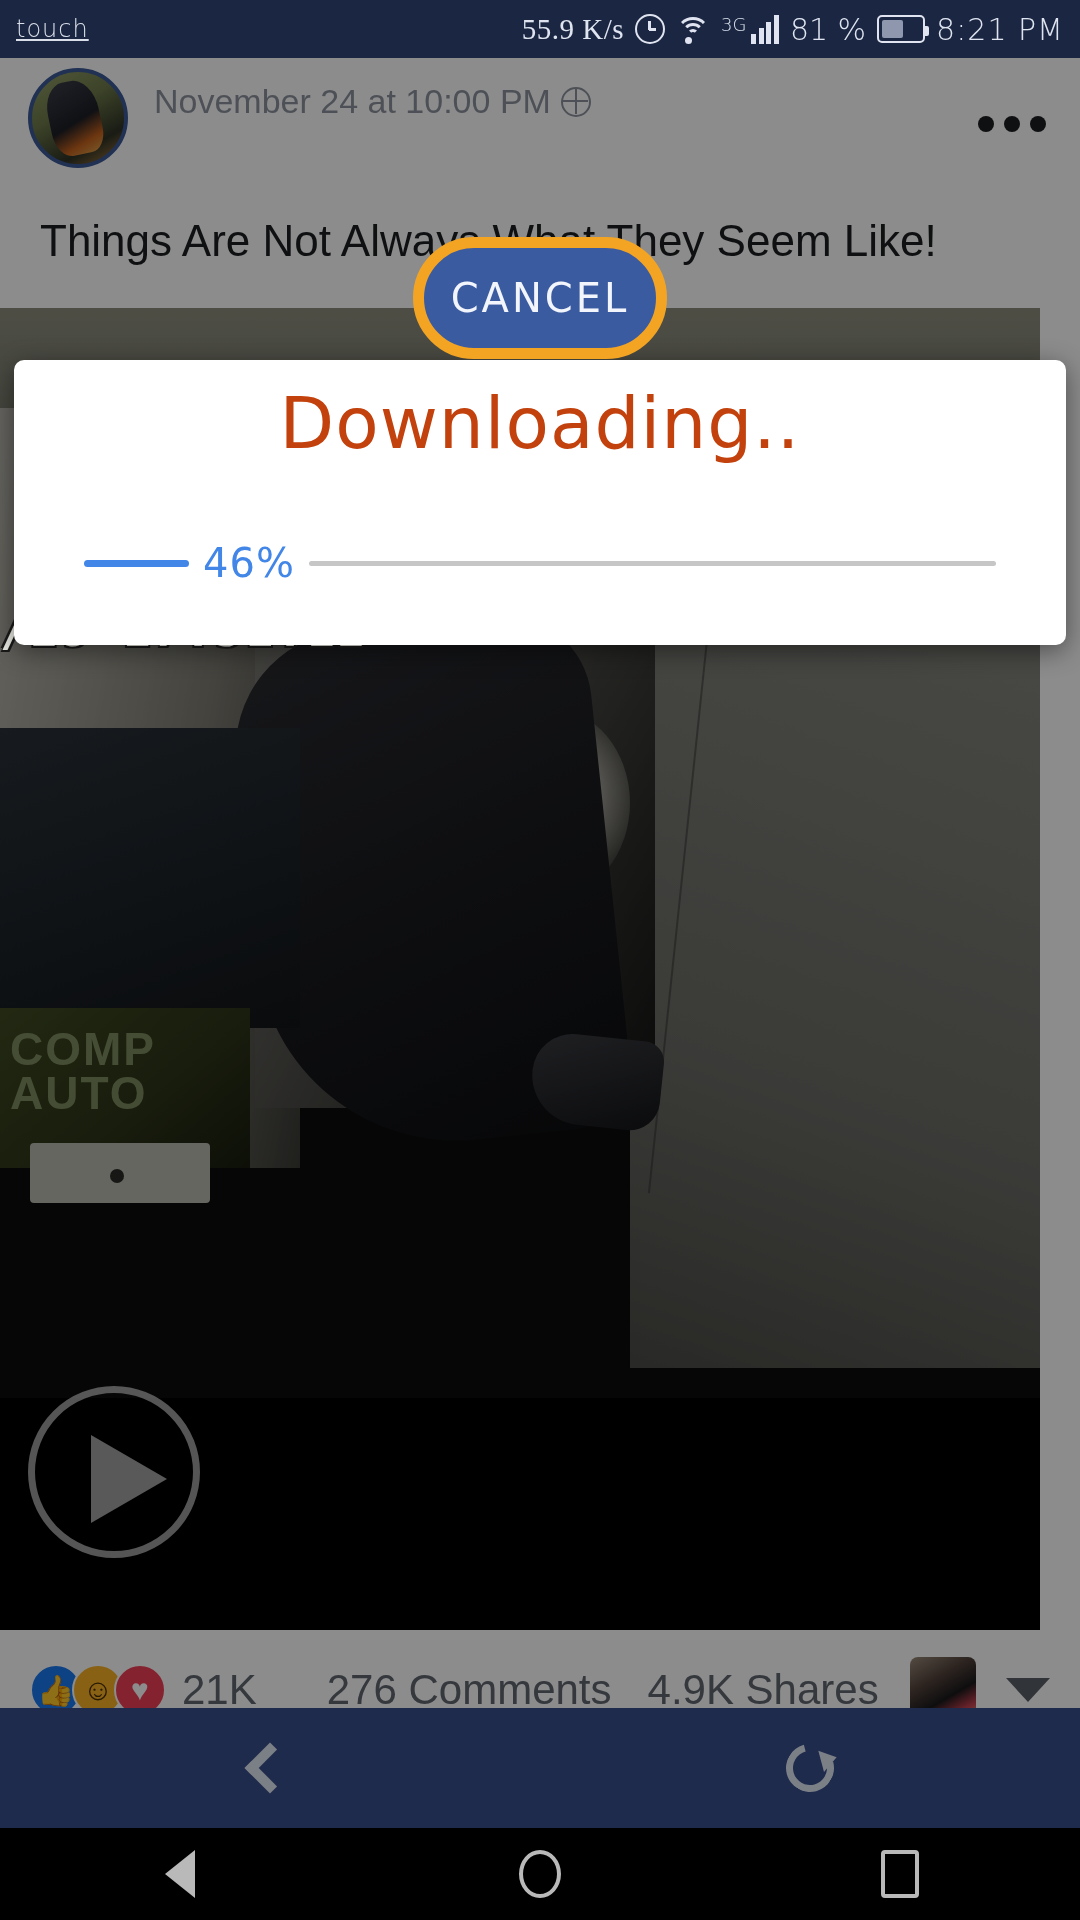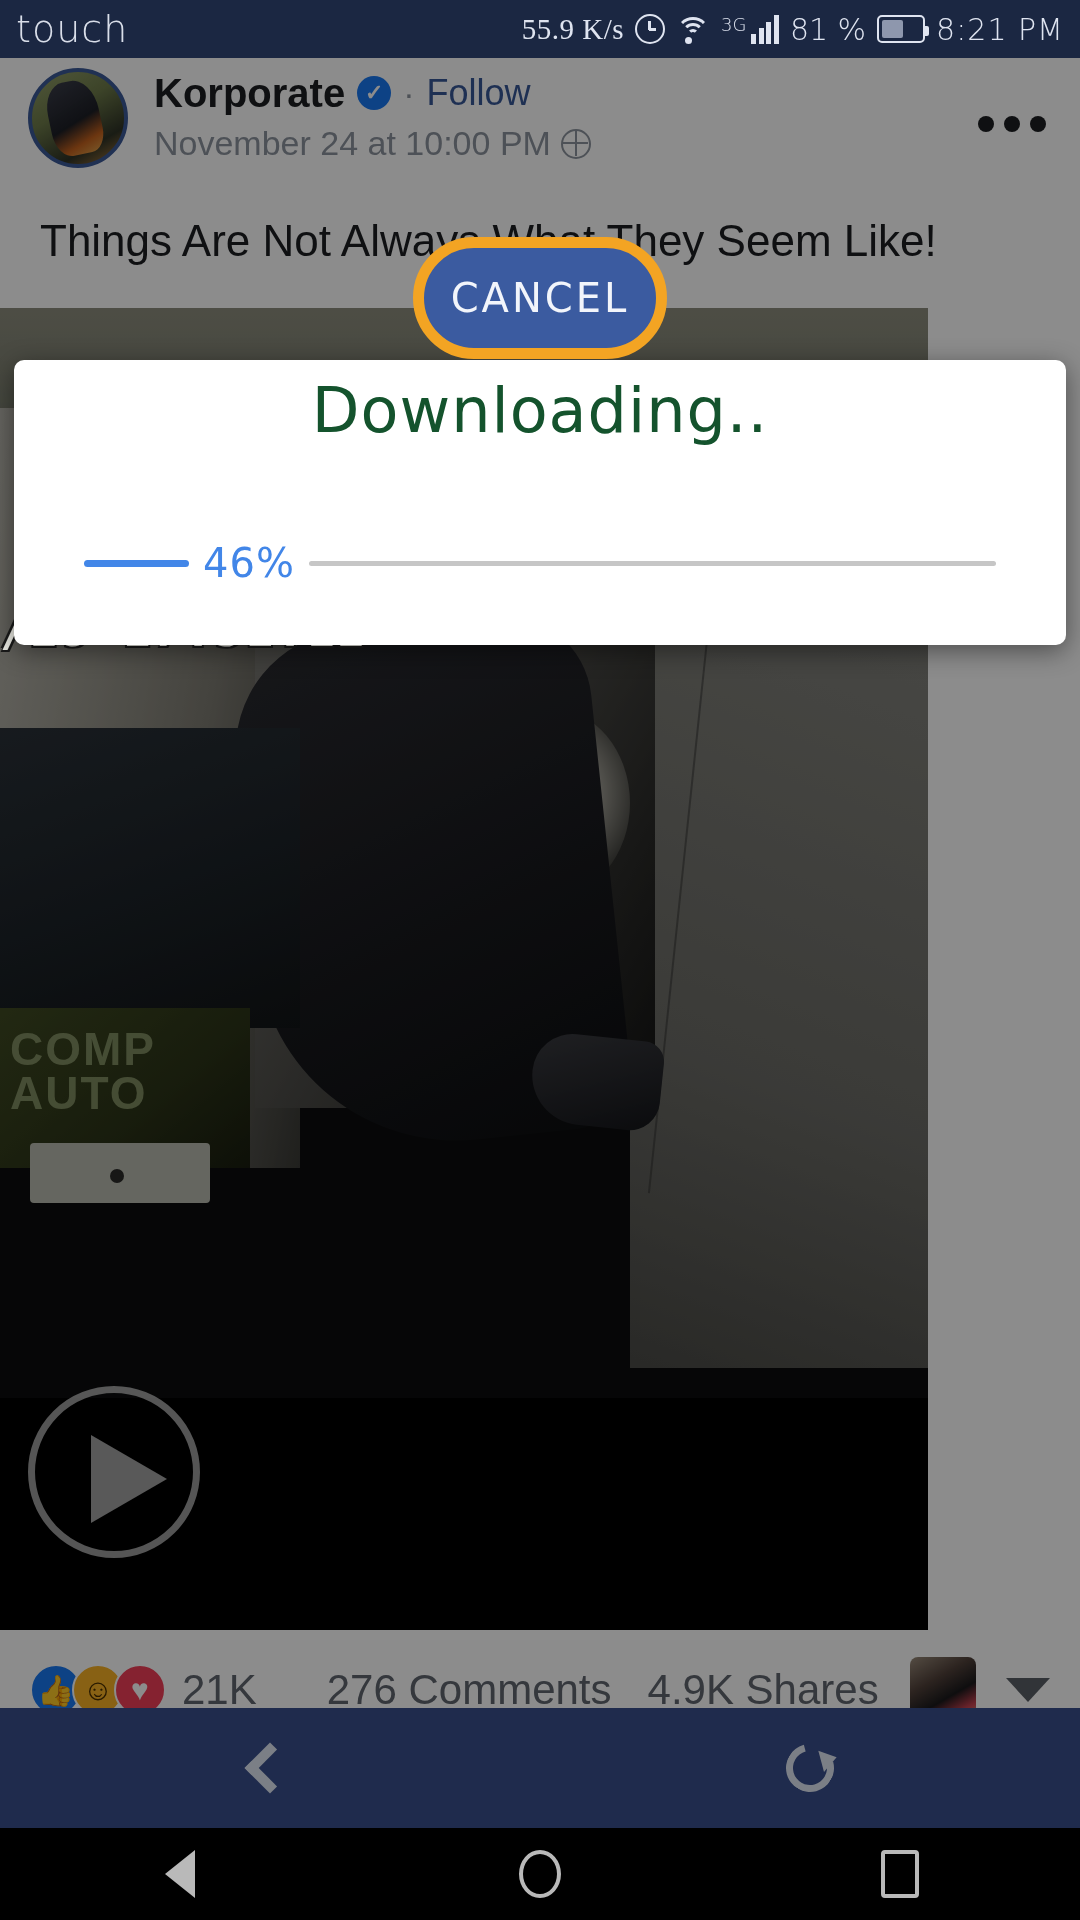--- a/index.html
+++ b/index.html
@@ -12,22 +12,22 @@
 
   #screen { position:relative; width:1080px; height:1920px; background:#000; overflow:hidden; }
 
   
   #statusbar{
     position:absolute; top:0; left:0; width:1080px; height:58px;
     background:#1b2742; display:flex; align-items:center;
     padding:0 16px; color:#d7dced;
   }
   #statusbar .carrier{
-    font-size:38px; letter-spacing:1px; color:#d9dee9;
-    font-family:"DejaVu Sans", sans-serif; font-weight:300;
+    font-size:24px; letter-spacing:1px; color:#d9dee9;
+    font-family:"DejaVu Sans", sans-serif; font-weight:300;text-decoration:underline;
   }
   #statusbar .right{
     margin-left:auto; display:flex; align-items:center; gap:11px;
     font-size:30px; font-weight:300; color:#dfe4f0;
     font-family:"DejaVu Sans", sans-serif;
   }
   .netspeed{ font-size:29px; letter-spacing:.5px;font-family:Liberation Serif, serif; }
   .sb-icon{ display:inline-flex; align-items:flex-end; }
   .alarm-ic{ width:30px; height:30px; border:2.5px solid #dfe4f0; border-radius:50%; position:relative; }
   .alarm-ic::before, .alarm-ic::after{
@@ -94,21 +94,21 @@
     position:absolute; right:34px; top:58px; display:flex; gap:10px;
   }
   .kebab span{ width:16px; height:16px; border-radius:50%; background:#1c1e21; }
 
   .post-text{
     padding:18px 40px 22px 40px; font-size:44px; color:#1c1e21;
     font-family:"Liberation Sans", sans-serif;
   }
 
   .media{
-    position:absolute; top:250px; left:0; width:928px; height:1322px;
+    position:absolute; top:250px; left:0; width:1040px; height:1322px;
     background:#404040; overflow:hidden;
   }
   .cctv{
     position:absolute; inset:0;
     background:
       linear-gradient(180deg,#8d8d7e 0%,#7e8172 7%,#6a6e61 12%,#000 14%,#000 100%);
   }
   
   .scene{
     position:absolute; left:0; top:100px; width:1080px; height:1240px;
@@ -233,22 +233,22 @@
   }
 
   
   #dialog{
     position:absolute; left:14px; top:360px; width:1052px; height:285px;
     background:#fff; border-radius:10px;
     box-shadow:0 6px 26px rgba(0,0,0,.45);
     z-index:20;
   }
   .dlg-title{
-    text-align:center; padding-top:14px;
-    font-size:62px; color:#14532d; letter-spacing:1px;
+    text-align:center; padding-top:22px;
+    font-size:71px; color:#c2410c; letter-spacing:1px;
     font-family:"DejaVu Sans", sans-serif; font-weight:400;
   }
   .prog-row{
     position:absolute; left:70px; right:70px; top:180px;
     display:flex; align-items:center; gap:0;
   }
   .prog-fill{ height:7px; background:#4286e8; border-radius:4px; width:105px; flex:none; }
   .prog-pct{ color:#4286e8; font-size:40px; margin:0 14px; font-family:"DejaVu Sans", sans-serif; letter-spacing:1px; }
   .prog-track{ height:5px; background:#c6c6c6; border-radius:4px; flex:1; }
 
@@ -336,26 +336,20 @@
       <span class="clock">8:21 PM</span>
     </div>
   </div>
 
   <div id="fbpost">
     <div class="post-inner">
 
       <div class="post-head">
         <div class="avatar"></div>
         <div class="post-meta">
-          <div class="name-row">
-            <span class="pagename">Korporate</span>
-            <span class="verified">✓</span>
-            <span class="dot-sep">·</span>
-            <span class="follow">Follow</span>
-          </div>
           <div class="timestamp">
             <span>November 24 at 10:00 PM</span>
             <span class="globe-ic"></span>
           </div>
         </div>
         <div class="kebab">
           <span></span>
             <span></span>
             <span></span>
         </div>

